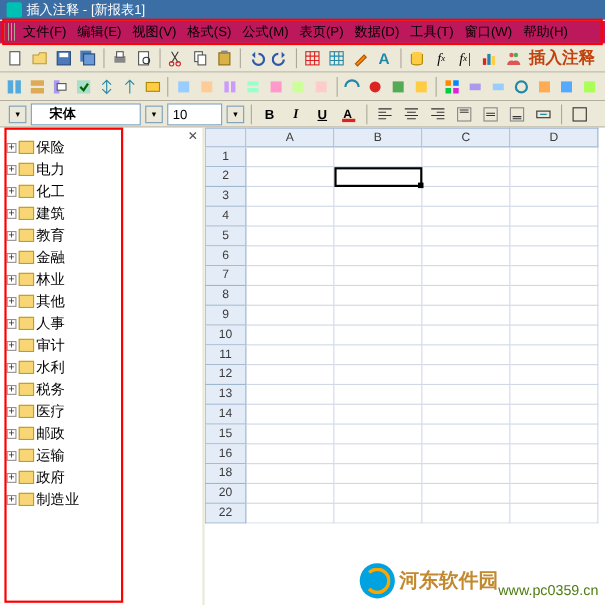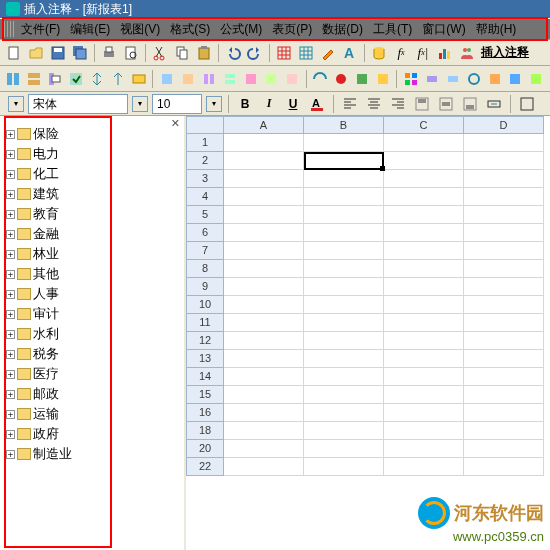--- a/index.html
+++ b/index.html
@@ -1,58 +1,58 @@
 <!DOCTYPE html>
 <html><head>
 <meta charset="utf-8">
 <style>
 * { margin: 0; padding: 0; box-sizing: border-box; }
 body { font-family: "SimSun", "宋体", sans-serif; font-size: 12px; background: #fff; width: 550px; height: 550px; overflow: hidden; position: relative; }
 .titlebar { height: 18px; background: linear-gradient(#3a6ea5, #3a6ea5); color: #fff; padding: 2px 6px; display: flex; align-items: center; gap: 4px; overflow: hidden; }
 .titlebar .logo { width: 14px; height: 14px; background: #00bfb3; border-radius: 2px; }
-.menubar { height: 22px; background: #737373; border-top: 1px solid #fff; border-bottom: 1px solid #aca899; display: flex; align-items: center; padding: 0 4px; }
+.menubar { height: 22px; background: #be185d; border-top: 1px solid #fff; border-bottom: 1px solid #aca899; display: flex; align-items: center; padding: 0 4px; }
 .menubar span { padding: 2px 5px; cursor: default; }
 .menubar .grip { width: 6px; height: 16px; background: repeating-linear-gradient(90deg, #aca899 0 1px, transparent 1px 3px); margin-right: 2px; }
 .redbox { border: 2px solid red; position: absolute; }
 .rb-menu { top: 17px; left: 2px; width: 546px; height: 24px; pointer-events: none; z-index: 5; }
 .rb-tree { top: 116px; left: 4px; width: 108px; height: 432px; pointer-events: none; z-index: 5; }
 .toolbar { height: 26px; background: #ece9d8; border-bottom: 1px solid #aca899; display: flex; align-items: center; padding: 0 4px; gap: 2px; }
 .tb-btn { width: 20px; height: 20px; display: inline-flex; align-items: center; justify-content: center; cursor: pointer; border: 1px solid transparent; }
 .tb-btn svg { width: 16px; height: 16px; }
 .sep { width: 1px; height: 18px; background: #aca899; margin: 0 2px; }
 .tb-text { font-weight: bold; padding: 0 2px; }
 .font-bar { height: 24px; background: #ece9d8; border-bottom: 1px solid #aca899; display: flex; align-items: center; padding: 0 8px; gap: 4px; }
 .drop-arrow { width: 16px; height: 16px; border: 1px solid #7b9ebd; background: #ece9d8; display: inline-flex; align-items: center; justify-content: center; font-size: 8px; }
-.font-select { border: 1px solid #7b9ebd; background: #fff; height: 20px; padding: 0 4px; display: inline-flex; align-items: flex-end; min-width: 100px; }
+.font-select { border: 1px solid #7b9ebd; background: #fff; height: 20px; padding: 0 16px; display: inline-flex; align-items: flex-start; min-width: 100px; font-weight: bold; }
 .size-select { border: 1px solid #7b9ebd; background: #fff; height: 20px; padding: 0 4px; display: inline-flex; align-items: center; min-width: 50px; }
 .main { display: flex; height: calc(550px - 18px - 22px - 26px - 26px - 24px); }
 .tree-panel { width: 186px; background: #fff; border-right: 2px solid #ece9d8; position: relative; }
 .tree-close { position: absolute; right: 4px; top: 1px; font-size: 11px; cursor: pointer; font-family: Arial; color: #555; }
 .tree { padding: 8px 2px 2px 6px; }
 .tree-item { display: flex; align-items: center; gap: 2px; height: 20px; }
 .tree-exp { width: 9px; height: 9px; border: 1px solid #919191; display: inline-flex; align-items: center; justify-content: center; font-size: 9px; line-height: 1; color: #333; font-family: monospace; }
 .tree-ico { width: 14px; height: 12px; background: #f8d675; border: 1px solid #b89b3a; }
 .tree-lbl { font-size: 13px; }
 .sheet { flex: 1; display: flex; flex-direction: column; background: #fff; }
 .col-hdr { display: flex; height: 18px; }
 .corner { width: 38px; background: #e4ecf7; border: 1px solid #9eb6ce; }
 .col-h { width: 80px; background: #e4ecf7; border-right: 1px solid #9eb6ce; border-top: 1px solid #9eb6ce; border-bottom: 1px solid #9eb6ce; text-align: center; line-height: 16px; font-size: 11px; color: #3b3b3b; }
 .rows { overflow: hidden; }
 .row { display: flex; height: 18px; }
 .row-h { width: 38px; background: #e4ecf7; border-right: 1px solid #9eb6ce; border-bottom: 1px solid #9eb6ce; border-left: 1px solid #9eb6ce; text-align: center; line-height: 17px; font-size: 11px; color: #3b3b3b; }
 .cell { width: 80px; border-right: 1px solid #d0d7e5; border-bottom: 1px solid #d0d7e5; }
 .cell.selected { border: 2px solid #000; position: relative; }
 .cell.selected::after { content: ''; position: absolute; right: -3px; bottom: -3px; width: 5px; height: 5px; background: #000; }
-.watermark { position: absolute; right: 6px; bottom: 6px; display: flex; flex-direction: column; align-items: flex-end; font-family: "Microsoft YaHei", sans-serif; z-index: 10; }
+.watermark { position: absolute; right: 6px; bottom: 6px; display: flex; align-items: flex-end; font-family: "Microsoft YaHei", sans-serif; z-index: 10; }
 .wm-top { display: flex; align-items: center; gap: 4px; }
 .wm-logo { width: 32px; height: 32px; background: #00a3e0; border-radius: 50%; position: relative; }
 .wm-logo::before { content: ''; position: absolute; inset: 4px; border: 3px solid #fea600; border-left-color: transparent; border-radius: 50%; }
 .wm-txt { font-size: 18px; color: #c2892f; font-weight: bold; }
 .wm-url { font-size: 13px; color: #4d7c0f; }
-.insert-comment { color: #000000; font-weight: bold; font-size: 12px; padding-left: 2px; text-decoration: underline; }
+.insert-comment { color: #c2410c; font-weight: bold; font-size: 15px; padding-left: 2px; }
 </style>
 </head>
 <body>
 
 <div class="titlebar">
   <span class="logo"></span>
   <span>插入注释 - [新报表1]</span>
 </div>
 
 <div class="redbox rb-menu"></div>

